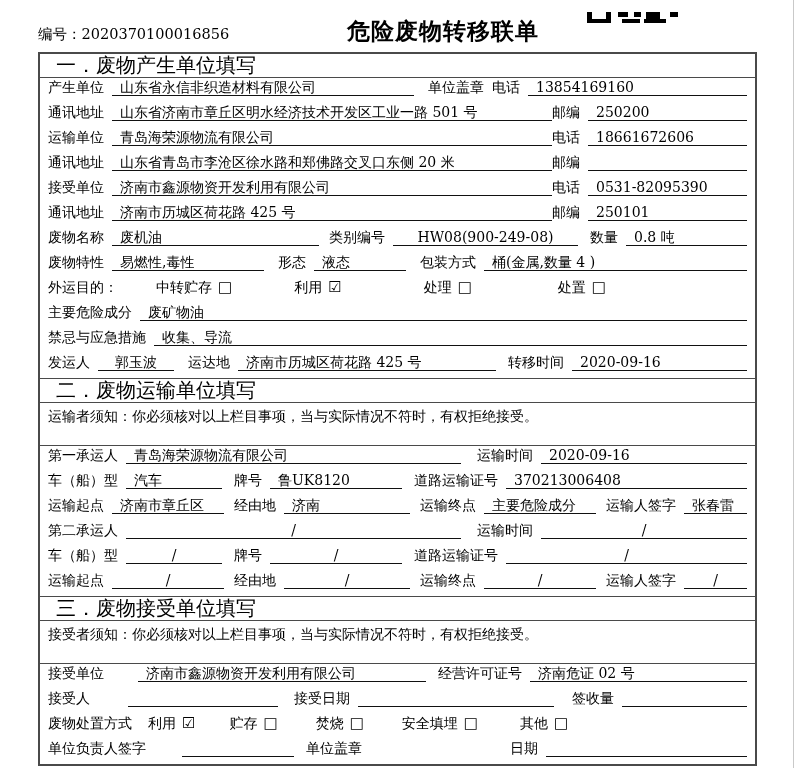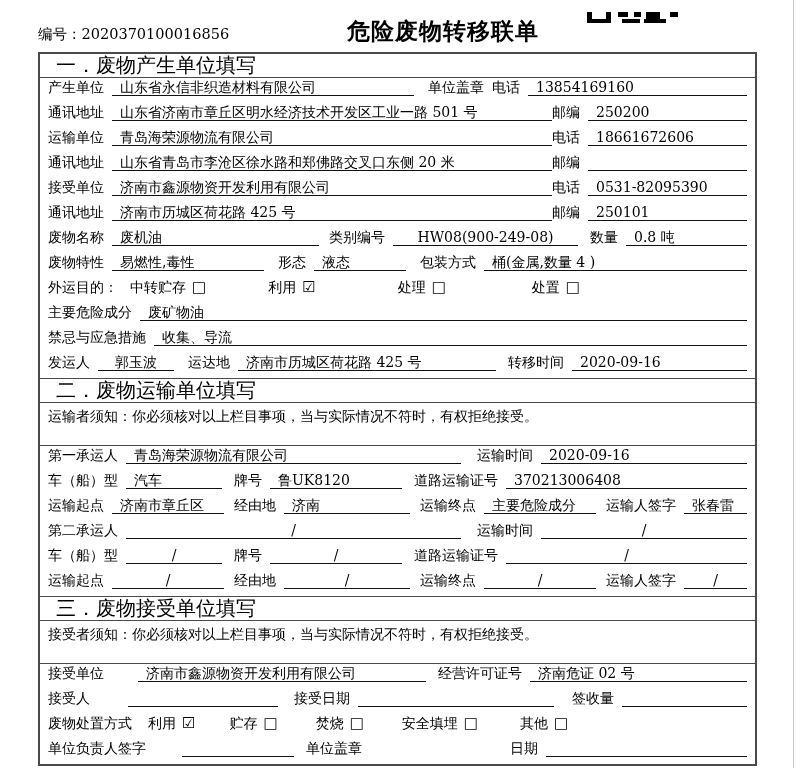--- a/index.html
+++ b/index.html
@@ -114,21 +114,21 @@
     <span class="lab">废物特性</span>
     <span class="val" style="width:152px">易燃性,毒性</span>
     <span class="lab" style="margin-left:14px">形态</span>
     <span class="val" style="width:92px">液态</span>
     <span class="lab" style="margin-left:14px">包装方式</span>
     <span class="val grow">桶(金属,数量 4 )</span>
   </div>
 
   <div class="row">
     <span class="lab">外运目的：</span>
-    <span class="cl" style="margin-left:4px">中转贮存</span>
+    <span class="cl" style="margin-left:30px">中转贮存</span>
     <span class="cb">□</span>
     <span class="cl" style="margin-left:62px">利用</span>
     <span class="cb">☑</span>
     <span class="cl" style="margin-left:82px">处理</span>
     <span class="cb">□</span>
     <span class="cl" style="margin-left:86px">处置</span>
     <span class="cb">□</span>
   </div>
 
   <div class="row">

